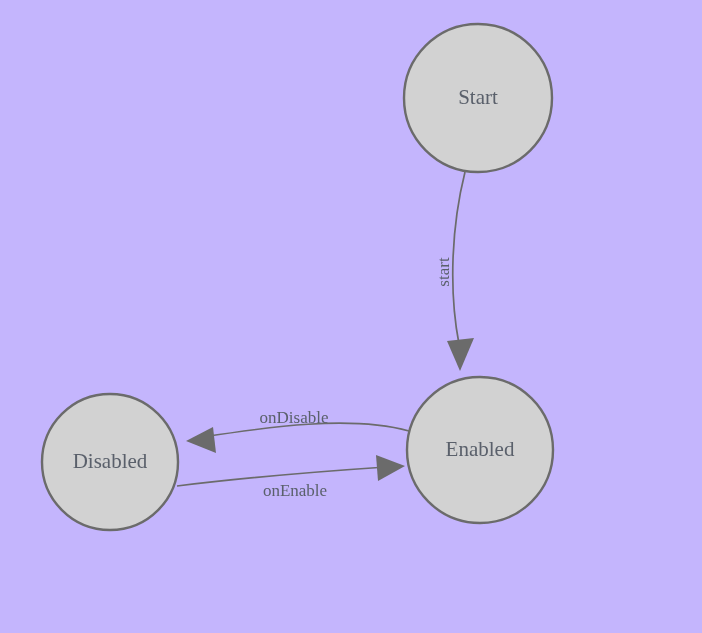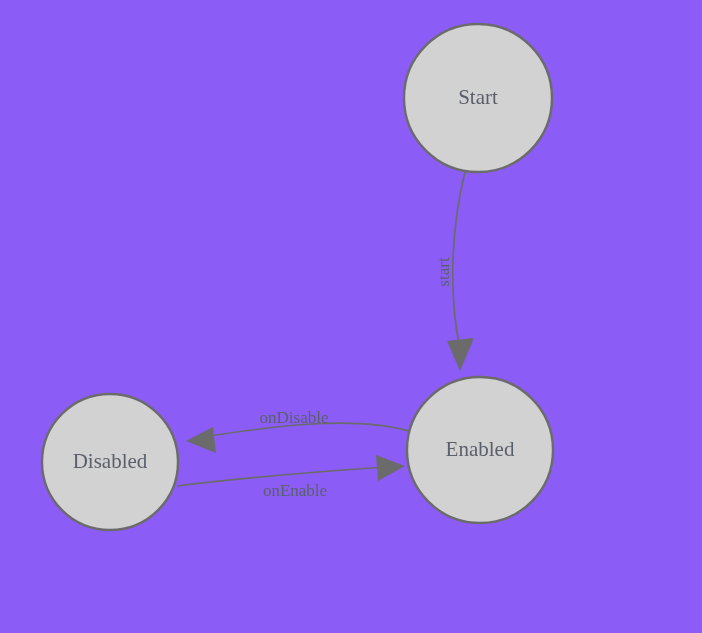--- a/index.html
+++ b/index.html
@@ -8,21 +8,21 @@
     padding: 0;
     background: #ffffff;
   }
   body {
     font-family: "Liberation Serif", "DejaVu Serif", serif;
   }
   #diagram-canvas {
     position: relative;
     width: 702px;
     height: 633px;
-    background: #8b5cf6;
+    background: #c4b5fd;
     overflow: hidden;
   }
   #diagram-svg {
     position: absolute;
     top: 0;
     left: 0;
     width: 702px;
     height: 633px;
     display: block;
   }

